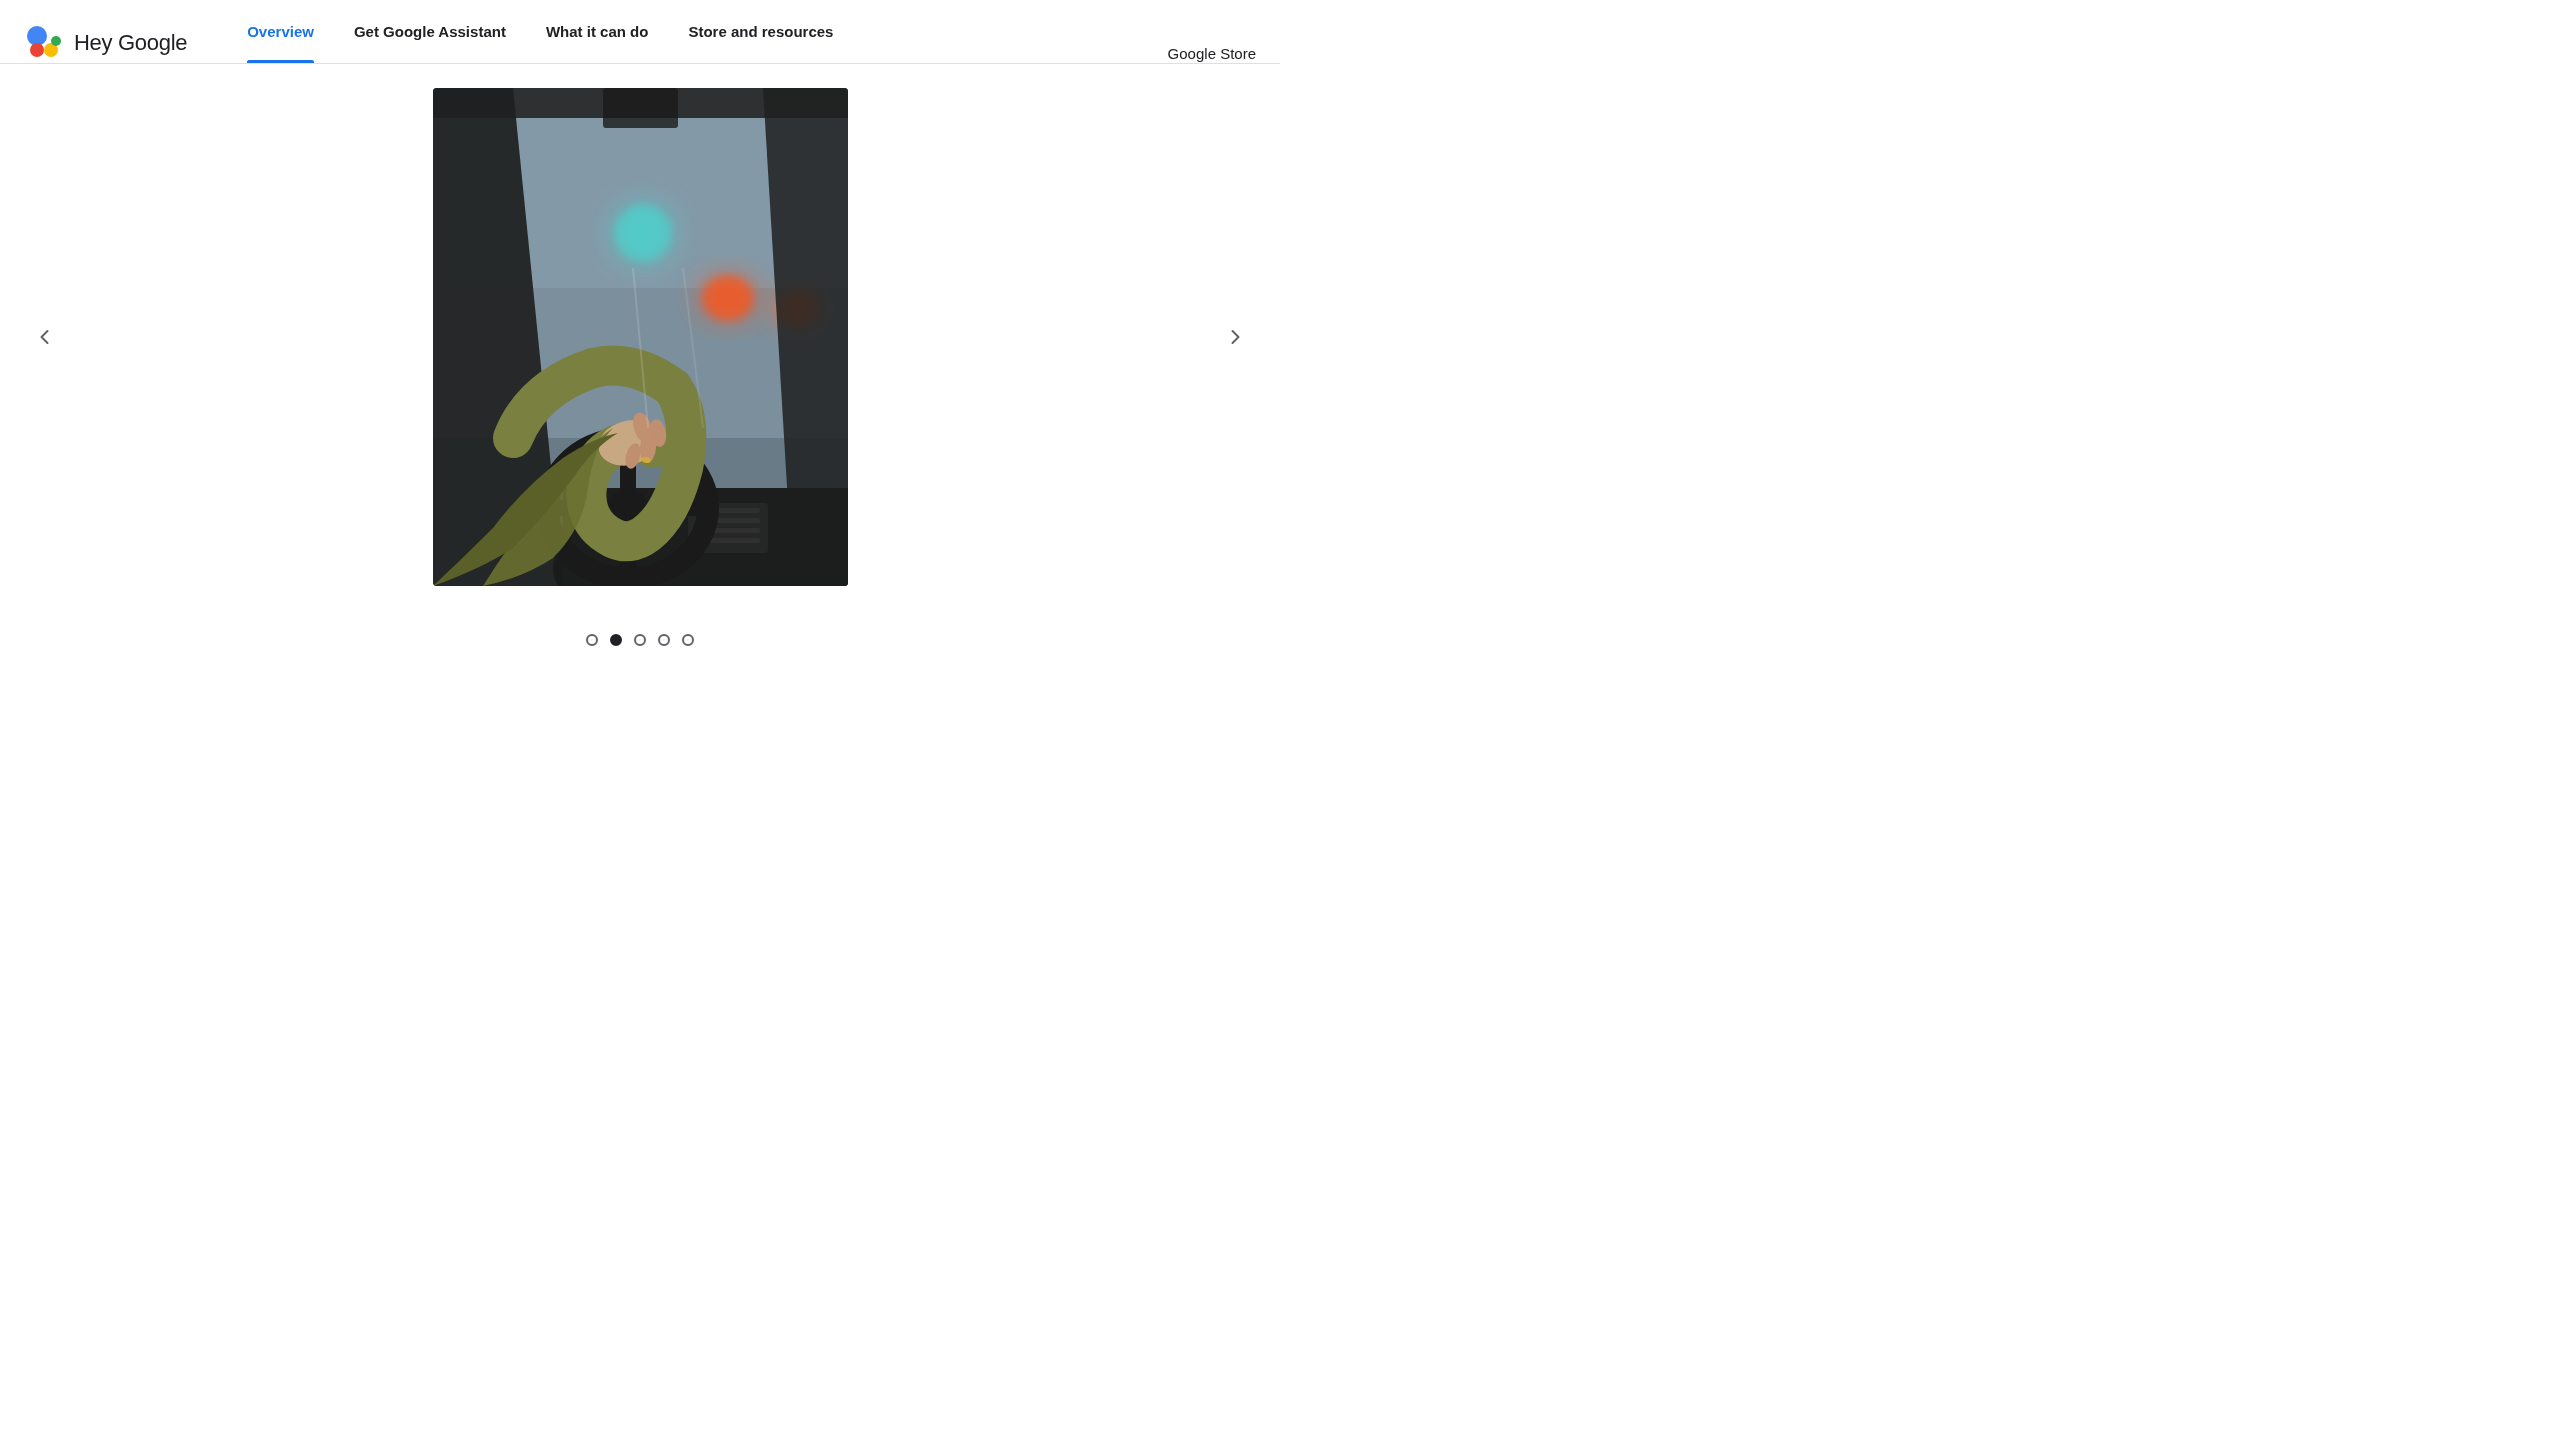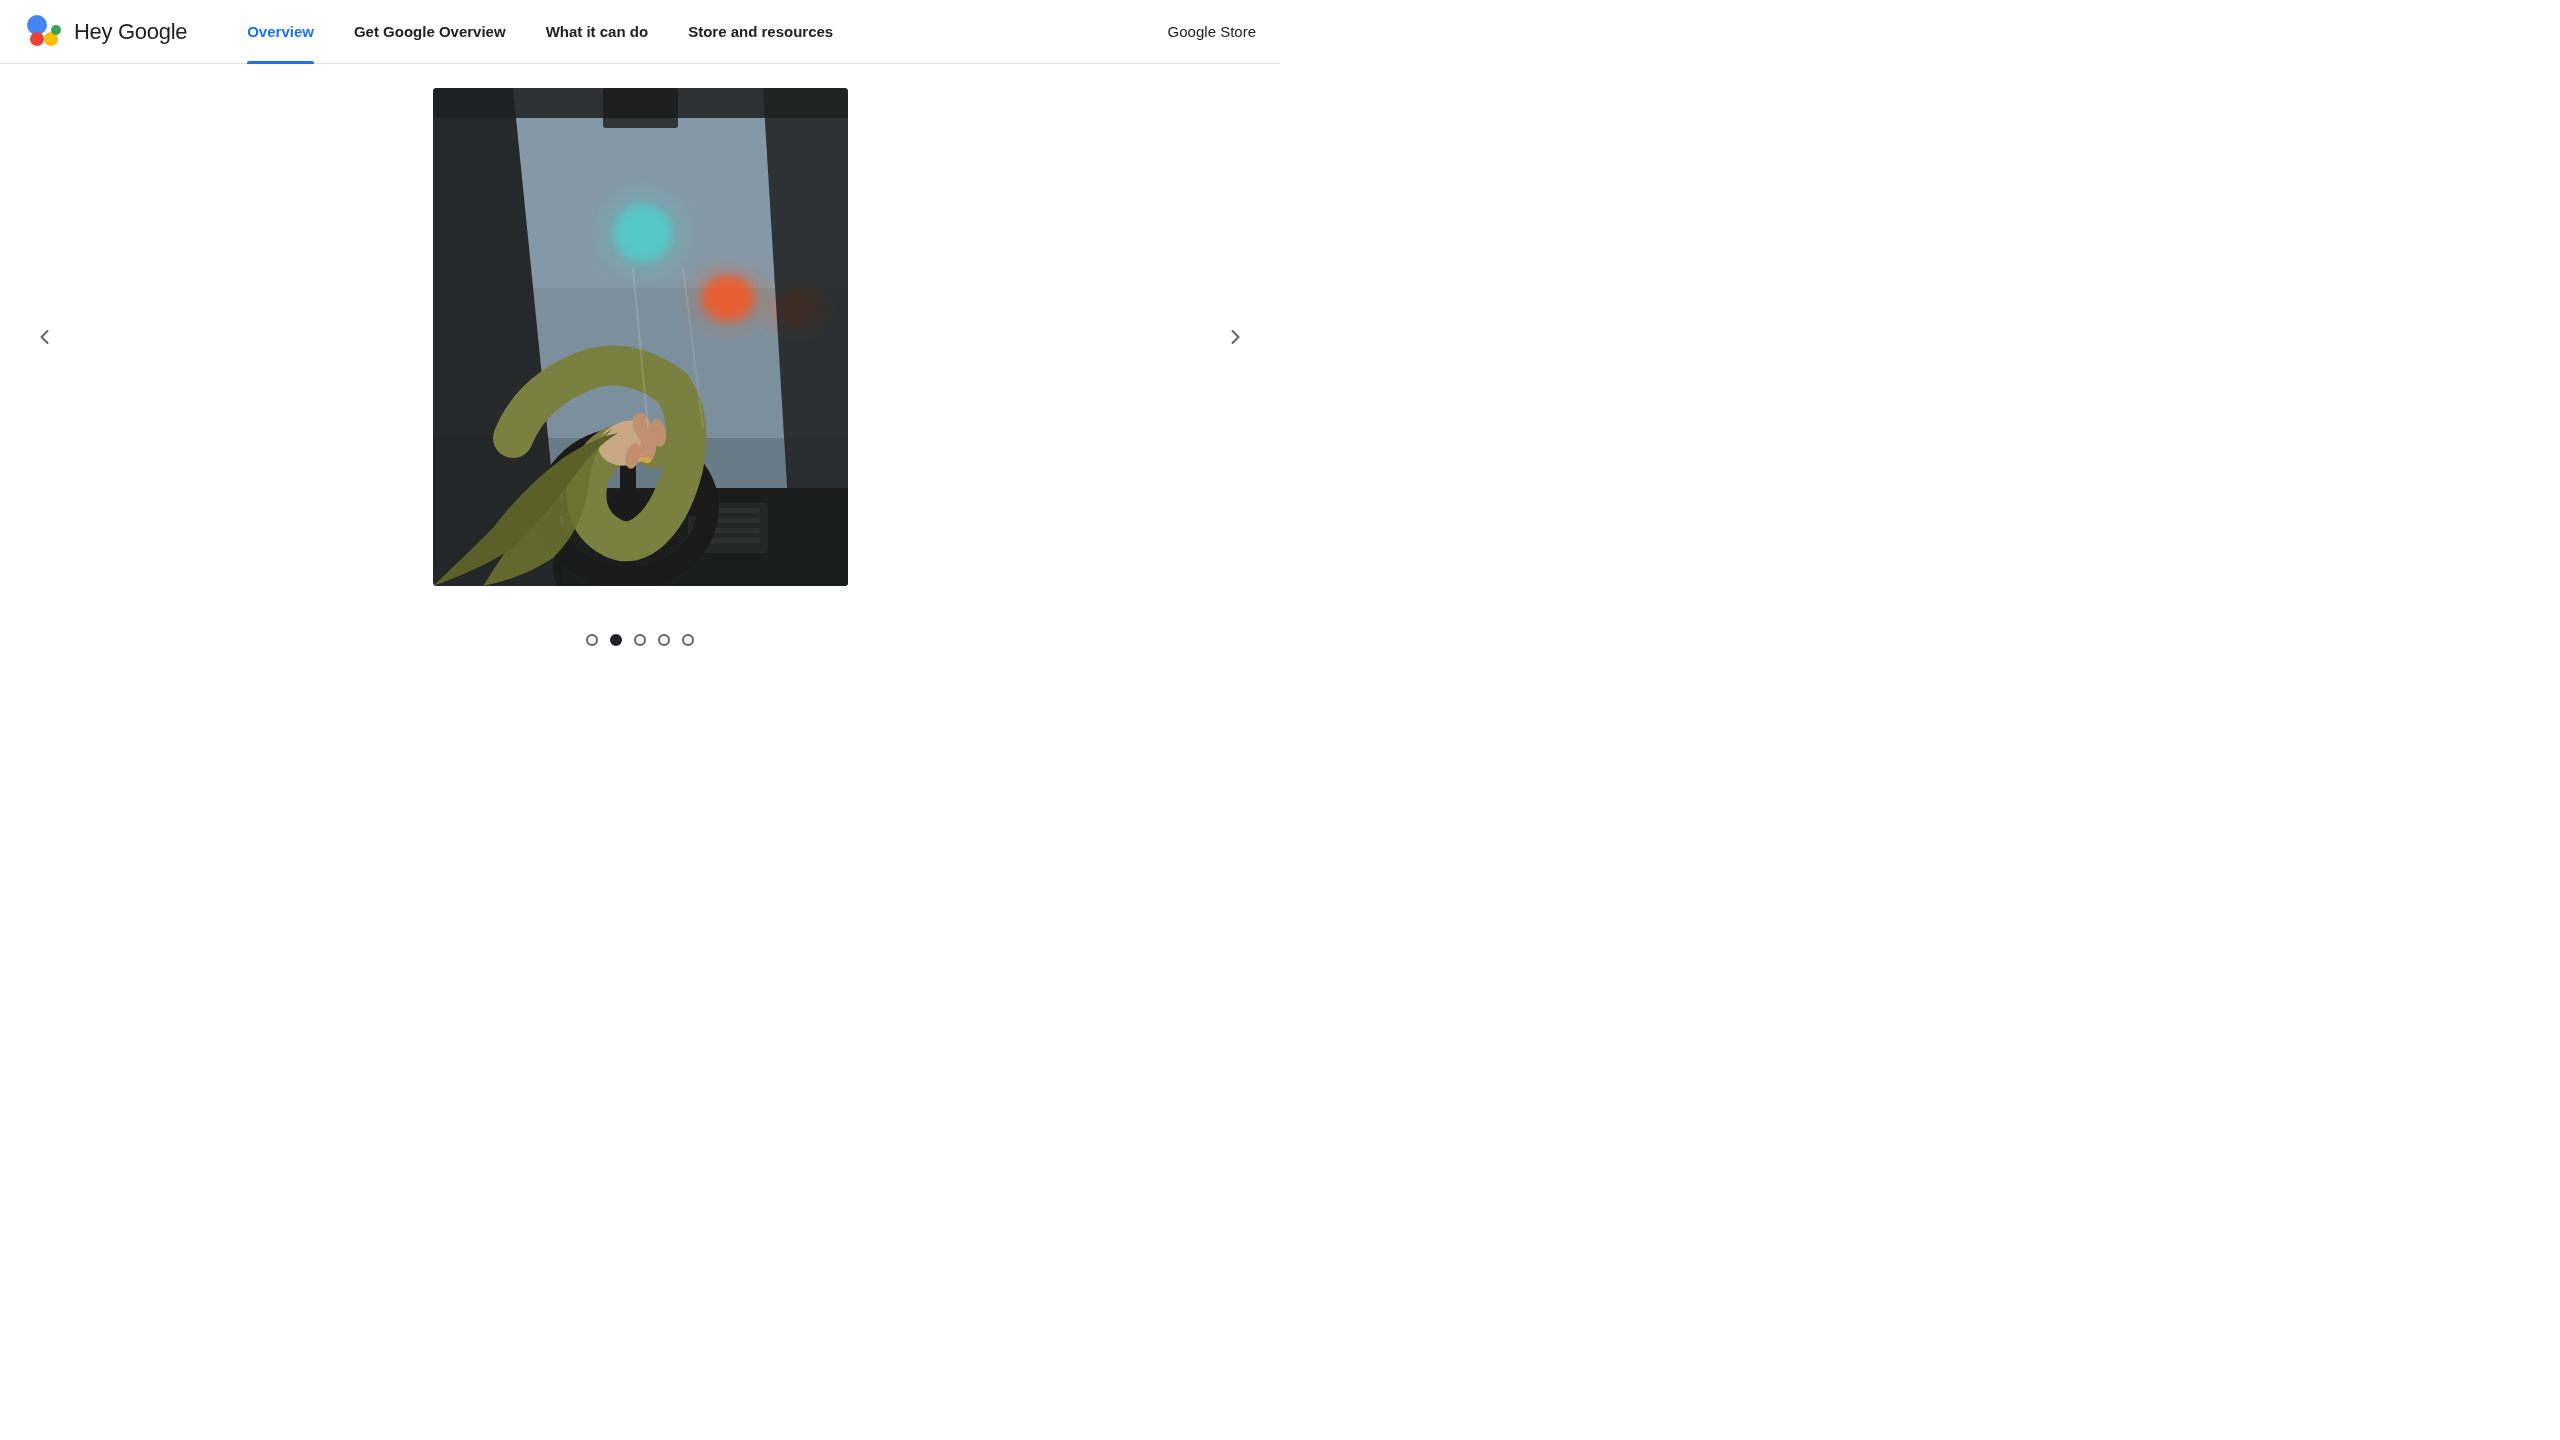--- a/index.html
+++ b/index.html
@@ -12,21 +12,21 @@
       font-family: 'Google Sans', Arial, sans-serif;
       background: #ffffff;
       width: 1280px;
       min-height: 720px;
       overflow-x: hidden;
     }
 
     
     .navbar {
       display: flex;
-      align-items: center;
+      align-items: flex-end;
       height: 64px;
       padding: 0 24px;
       border-bottom: 1px solid #e0e0e0;
       position: relative;
       background: #ffffff;
     }
 
     .logo-area {
       display: flex;
       align-items: center;
@@ -198,21 +198,21 @@
       <circle cx="32" cy="18" r="5" fill="#34A853"></circle>
     </svg>
     <span class="logo-text">Hey Google</span>
   </a>
 
   <div class="nav-links">
     <a class="nav-link active">
       <span>Overview</span>
     </a>
     <a class="nav-link">
-      <span>Get Google Overview</span>
+      <span>Get Google Assistant</span>
     </a>
     <a class="nav-link">
       <span>What it can do</span>
     </a>
     <a class="nav-link">
       <span>Store and resources</span>
     </a>
   </div>
 
   <div class="nav-right">

